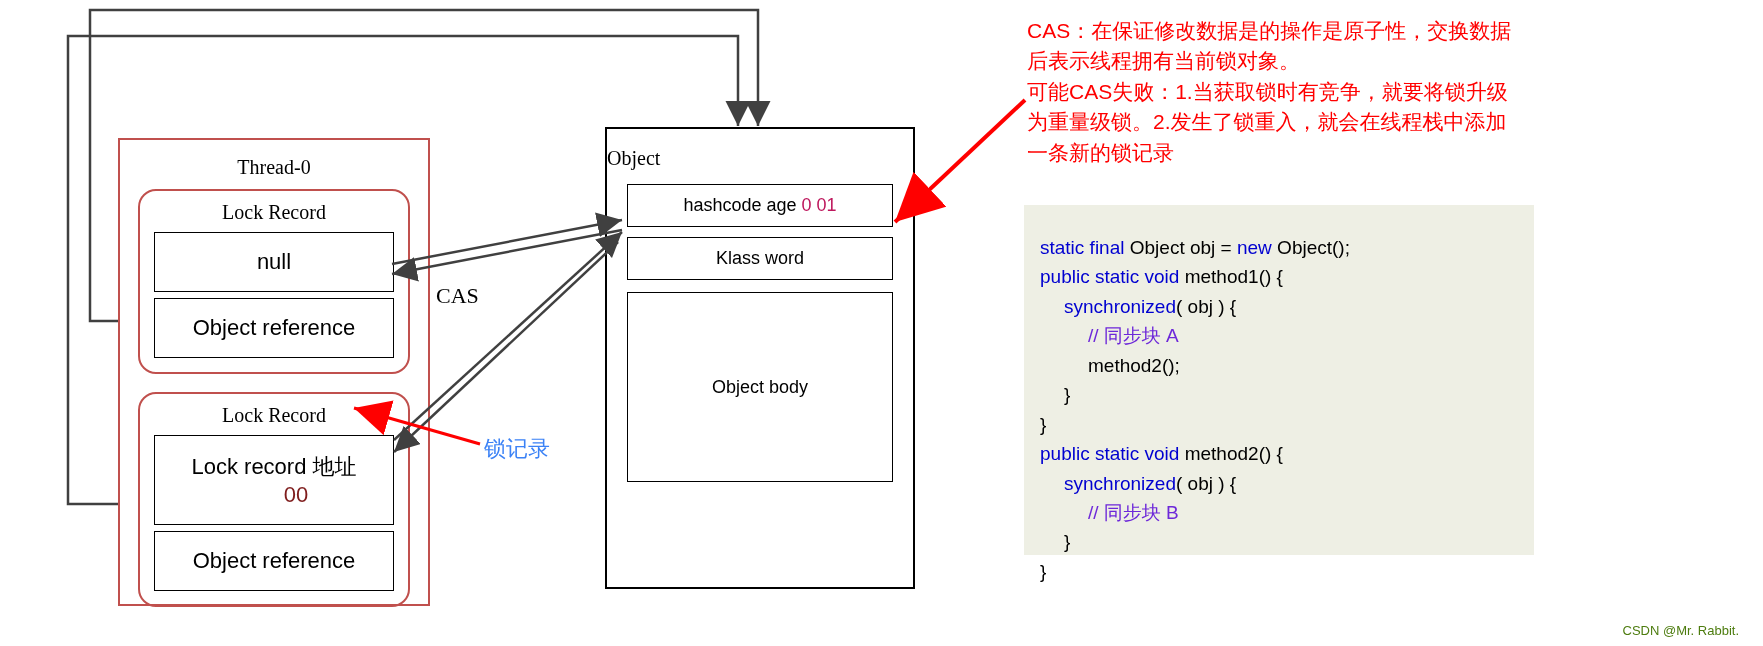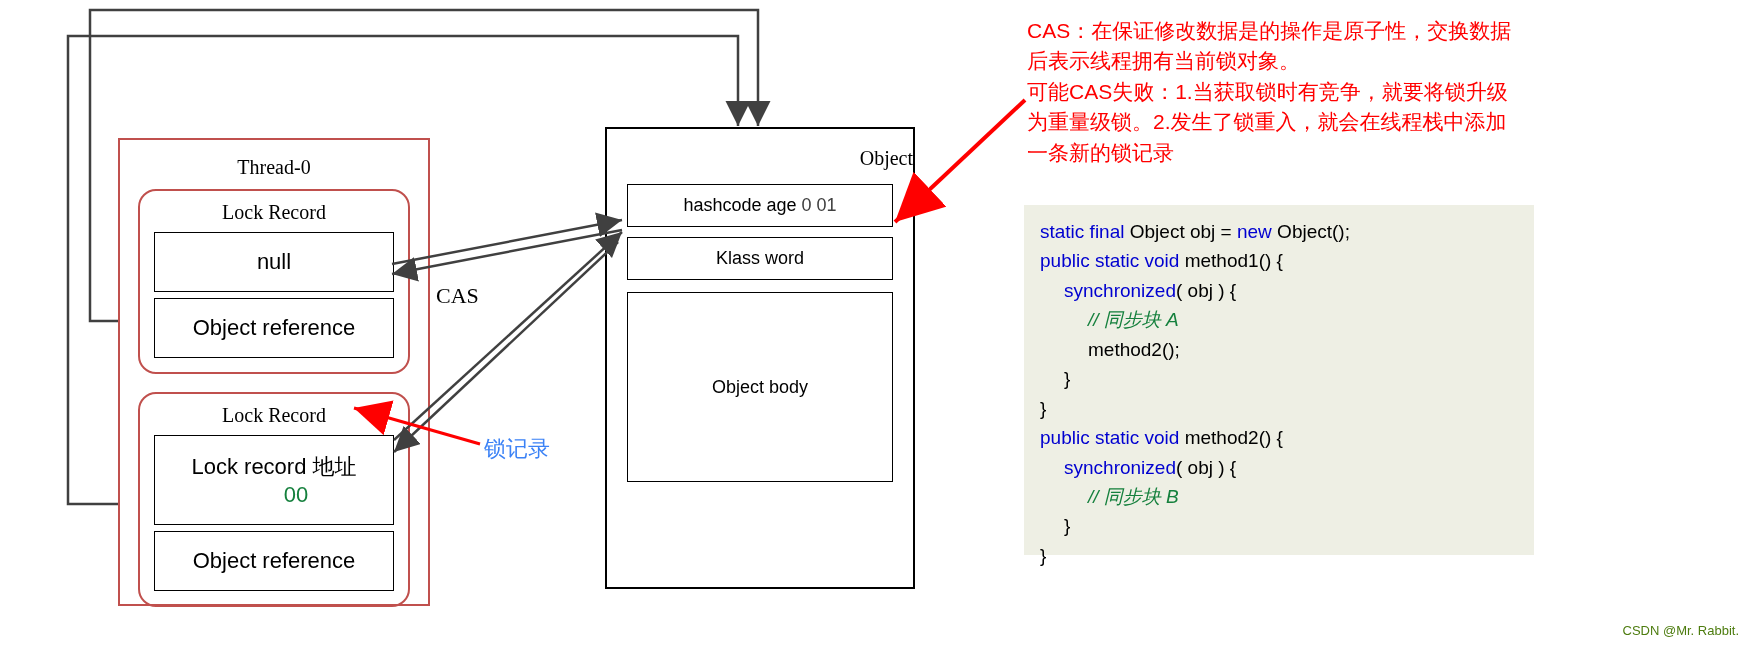--- a/index.html
+++ b/index.html
@@ -2,29 +2,29 @@
 <html><head>
 <meta charset="utf-8">
 <style>
 * { box-sizing: border-box; margin: 0; padding: 0; }
 body { width: 1763px; height: 646px; background: #fff; font-family: Arial, sans-serif; position: relative; overflow: hidden; }
 .thread-box { position: absolute; left: 118px; top: 138px; width: 312px; height: 468px; border: 2px solid #c0504d; }
 .thread-title { text-align: center; font-family: "SimSun", serif; font-size: 20px; margin-top: 16px; margin-bottom: 10px; }
 .lockrec { margin: 8px 18px 18px 18px; border: 2px solid #c0504d; border-radius: 18px; padding: 10px 14px 14px 14px; }
 .lockrec-title { text-align: center; font-family: "SimSun", serif; font-size: 20px; margin-bottom: 8px; }
 .cell { border: 1.5px solid #000; text-align: center; font-size: 22px; padding: 16px 4px; margin-top: 6px; background: #fff; }
-.cell-red { color: #15803d; margin-left: 44px; }
+.cell-red { color: #7f1d1d; margin-left: 44px; }
 .object-box { position: absolute; left: 605px; top: 127px; width: 310px; height: 462px; border: 2px solid #000; }
-.object-title { text-align: right; font-family: "SimSun", serif; font-size: 20px; margin-top: 18px; margin-bottom: 14px; }
+.object-title { text-align: left; font-family: "SimSun", serif; font-size: 20px; margin-top: 18px; margin-bottom: 14px; }
 .obj-cell { margin: 10px 20px; border: 1.5px solid #000; text-align: center; font-size: 18px; padding: 10px 4px; }
 .obj-body { margin: 12px 20px; border: 1.5px solid #000; height: 190px; display: flex; align-items: center; justify-content: center; font-size: 18px; }
 .note-text { position: absolute; left: 1027px; top: 16px; width: 500px; color: #ff0000; font-size: 21px; line-height: 1.45; font-family: "Microsoft YaHei", sans-serif; }
-.code-box { position: absolute; left: 1024px; top: 205px; width: 510px; height: 350px; background: #eeefe4; padding: 12px 16px; font-family: Arial, sans-serif; font-size: 19px; line-height: 1.55; }
+.code-box { position: absolute; left: 1024px; top: 205px; width: 510px; height: 350px; background: #eeefe4; padding: 28px 16px; font-family: Arial, sans-serif; font-size: 19px; line-height: 1.55; }
 .kw { color: #0000d0; }
-.cmt { color: #15803d; font-style: italic; }
+.cmt { color: #6d28d9; }
 .ind1 { padding-left: 24px; }
 .ind2 { padding-left: 48px; }
 .cas-label { position: absolute; left: 436px; top: 283px; font-family: "SimSun", serif; font-size: 22px; }
 .lockrec-label { position: absolute; left: 484px; top: 434px; font-family: "SimSun", serif; font-size: 22px; color: #3b82f6; }
 .watermark { position: absolute; right: 24px; bottom: 8px; color: #4d7c0f; font-size: 13px; }
 svg.overlay { position: absolute; left: 0; top: 0; width: 1763px; height: 646px; pointer-events: none; }
 </style>
 </head>
 <body>
 
@@ -40,21 +40,21 @@
     <div class="cell">
       <span>Lock record 地址 </span><span class="cell-red">00</span>
     </div>
     <div class="cell">Object reference</div>
   </div>
 </div>
 
 <div class="object-box">
   <div class="object-title">Object</div>
   <div class="obj-cell">
-    <span>hashcode age </span><span style="color:#404040">0 01</span>
+    <span>hashcode age </span><span style="color:#be185d">0 01</span>
   </div>
   <div class="obj-cell">Klass word</div>
   <div class="obj-body">Object body</div>
 </div>
 
 <div class="cas-label">CAS</div>
 <div class="lockrec-label">锁记录</div>
 
 <div class="note-text">
   <span>CAS：</span><span>在保证修改数据是的操作是原子性，交换数据后表示线程拥有当前锁对象。</span><br>

